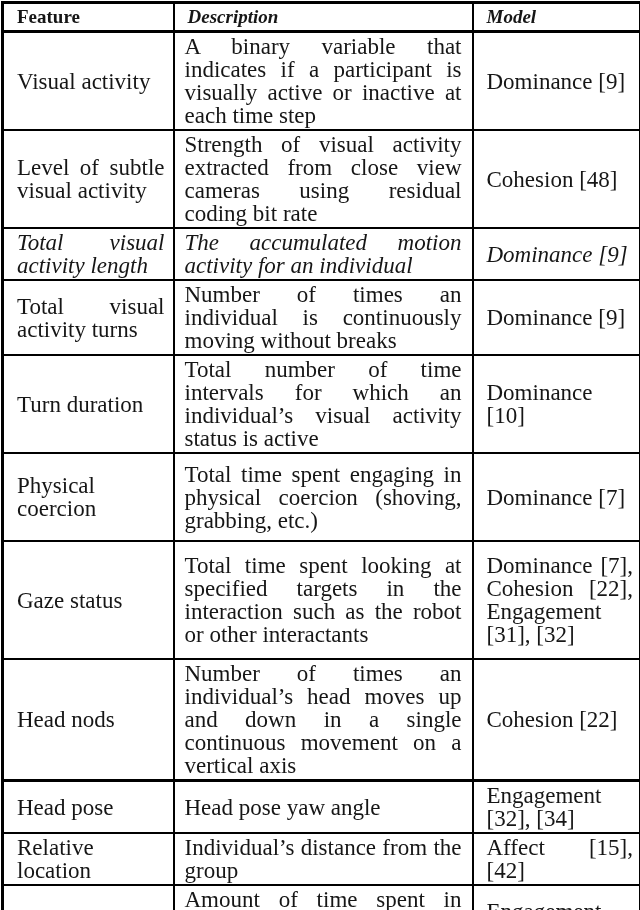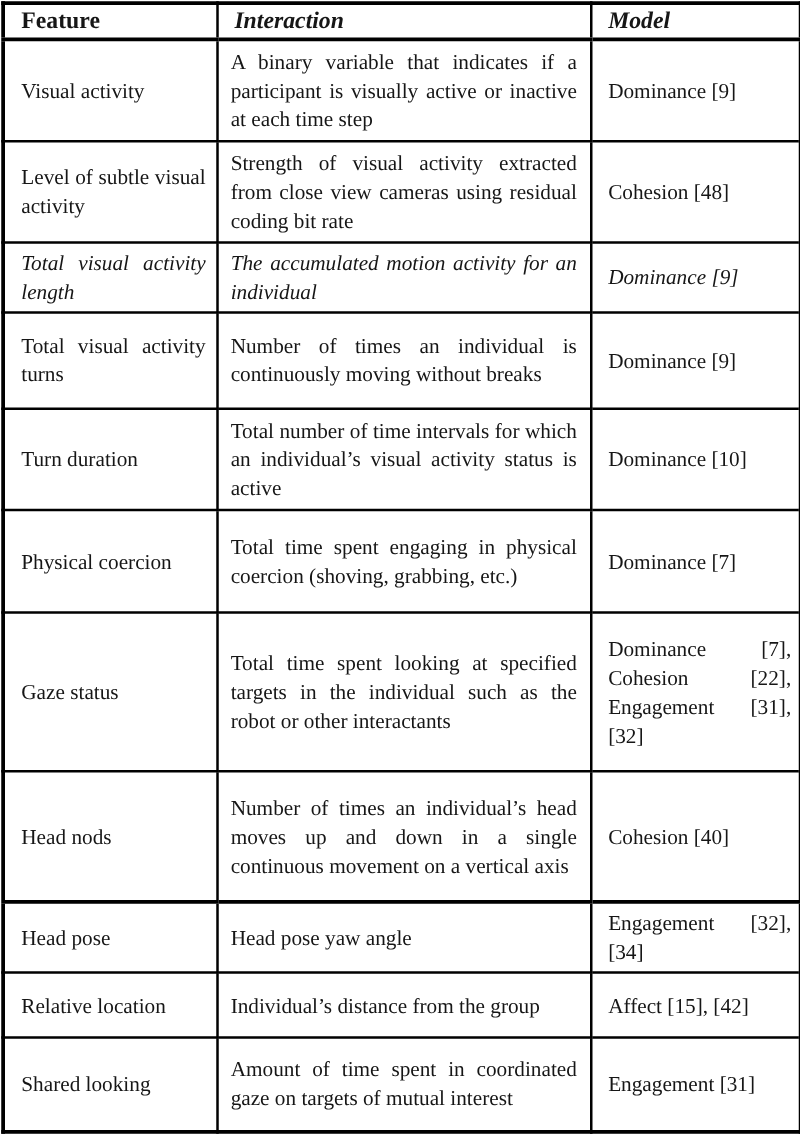--- a/index.html
+++ b/index.html
@@ -32,21 +32,21 @@
   thead th {
     font-size: 19px;
     font-weight: bold;
     text-align: left;
     padding: 2px 8px 2px 13px;
     border-bottom: 3px solid #000000;
   }
   thead th.italic { font-style: italic; }
 
   td {
-    font-size: 17px;
+    font-size: 23px;
     line-height: 23px;
     text-align: justify;
     hyphens: auto;
     -webkit-hyphens: auto;
   }
   td.feature { padding: 2px 8px 2px 13px; }
   td.desc    { padding: 2px 10px 2px 10px; }
   td.model   { padding: 2px 6px 2px 13px; }
 
   tr.sep-thick  td { border-top: 3px solid #000000; }
@@ -57,21 +57,21 @@
 
 <table class="paper-table">
   <colgroup>
     <col class="c-feature">
     <col class="c-desc">
     <col class="c-model">
   </colgroup>
   <thead>
     <tr style="height:24px;border-radius:10px;">
       <th>Feature</th>
-      <th class="italic">Interaction</th>
+      <th class="italic">Description</th>
       <th class="italic">Model</th>
     </tr>
   </thead>
   <tbody>
     <tr style="height:70px;">
       <td class="feature">Visual activity</td>
       <td class="desc">A binary variable that indicates if a participant is visually active or inactive at each time step</td>
       <td class="model">Dominance [9]</td>
     </tr>
     <tr style="height:73px;">
@@ -87,34 +87,34 @@
     <tr style="height:72px;">
       <td class="feature">Total visual activity turns</td>
       <td class="desc">Number of times an individual is continuously moving without breaks</td>
       <td class="model">Dominance [9]</td>
     </tr>
     <tr style="height:71px;">
       <td class="feature">Turn duration</td>
       <td class="desc">Total number of time intervals for which an individual’s visual activity status is active</td>
       <td class="model">Dominance [10]</td>
     </tr>
-    <tr style="height:76px;">
+    <tr style="height:88px;">
       <td class="feature">Physical coercion</td>
       <td class="desc">Total time spent engaging in physical coercion (shoving, grabbing, etc.)</td>
       <td class="model">Dominance [7]</td>
     </tr>
     <tr style="height:118px;">
       <td class="feature">Gaze status</td>
-      <td class="desc">Total time spent looking at specified targets in the individual such as the robot or other interactants</td>
+      <td class="desc">Total time spent looking at specified targets in the interaction such as the robot or other interactants</td>
       <td class="model">Dominance [7], Cohesion [22], Engagement [31], [32]</td>
     </tr>
     <tr style="height:97px;">
       <td class="feature">Head nods</td>
       <td class="desc">Number of times an individual’s head moves up and down in a single continuous movement on a vertical axis</td>
-      <td class="model">Cohesion [40]</td>
+      <td class="model">Cohesion [22]</td>
     </tr>
     <tr class="sep-thick" style="height:45px;padding-left:40px;">
       <td class="feature">Head pose</td>
       <td class="desc">Head pose yaw angle</td>
       <td class="model">Engagement [32], [34]</td>
     </tr>
     <tr style="height:48px;">
       <td class="feature">Relative location</td>
       <td class="desc">Individual’s distance from the group</td>
       <td class="model">Affect [15], [42]</td>

